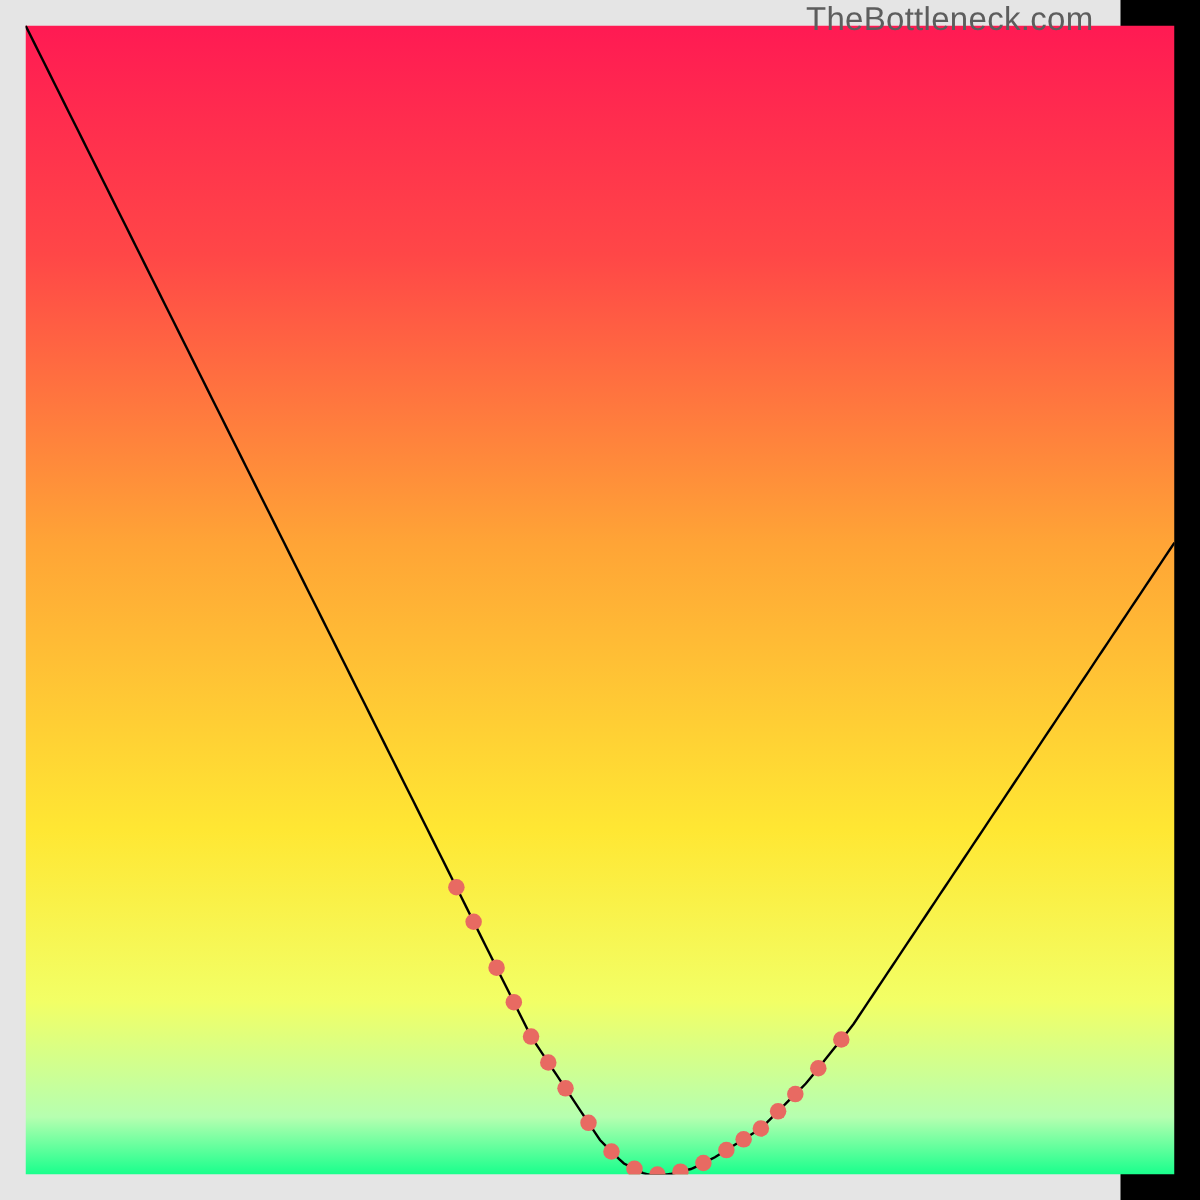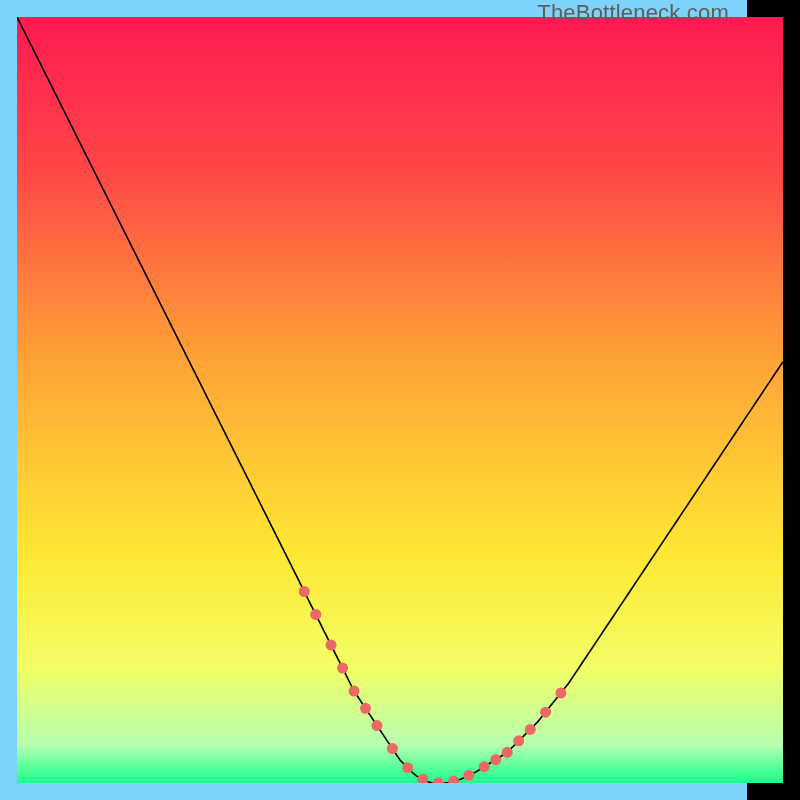--- a/index.html
+++ b/index.html
@@ -8,21 +8,21 @@
     width: 800px;
     height: 800px;
     background: #000;
     overflow: hidden;
     font-family: Arial, Helvetica, sans-serif;
   }
   .outer {
     position: relative;
     width: 747px;
     height: 800px;
-    background: #7dd3fc;
+    background: #e5e5e5;
   }
   .plot {
     position: absolute;
     left: 17px;
     top: 17px;
     width: 766px;
     height: 766px;
   }
   .plot svg {
     display: block;

